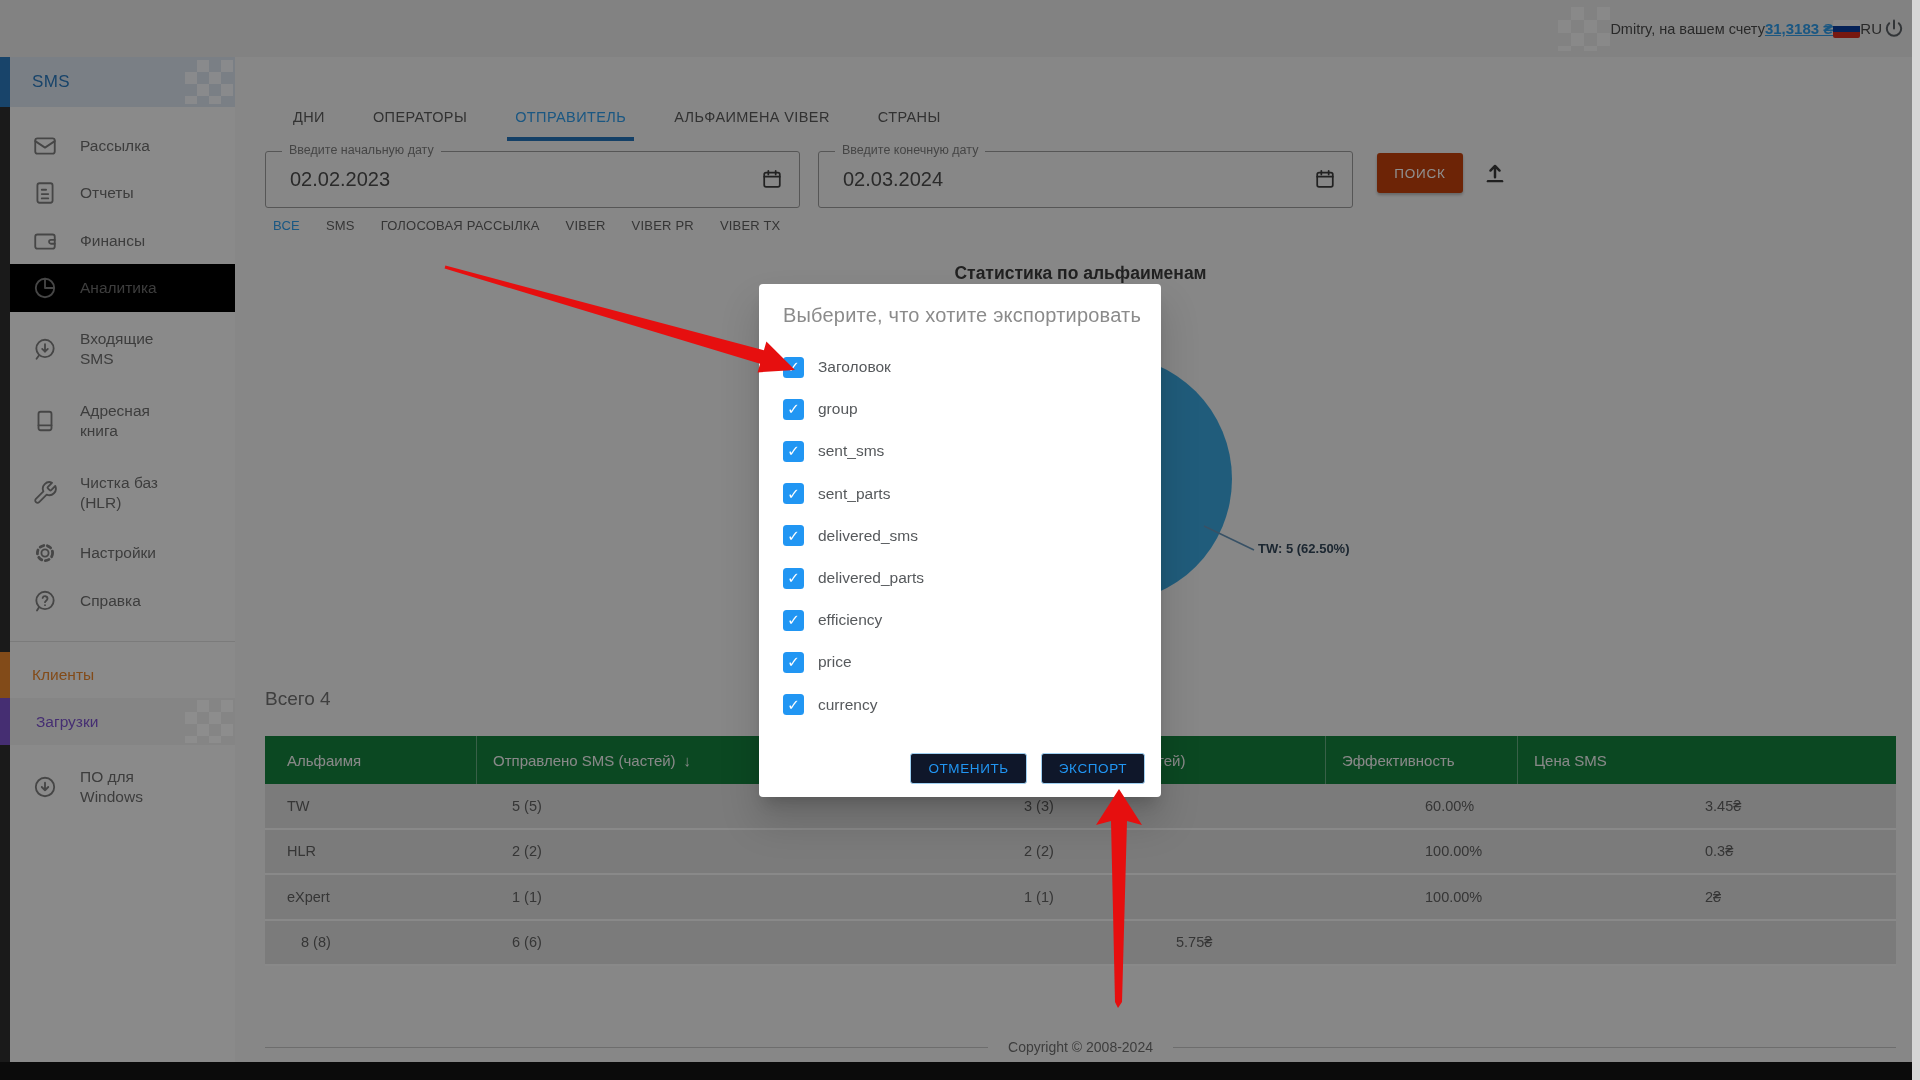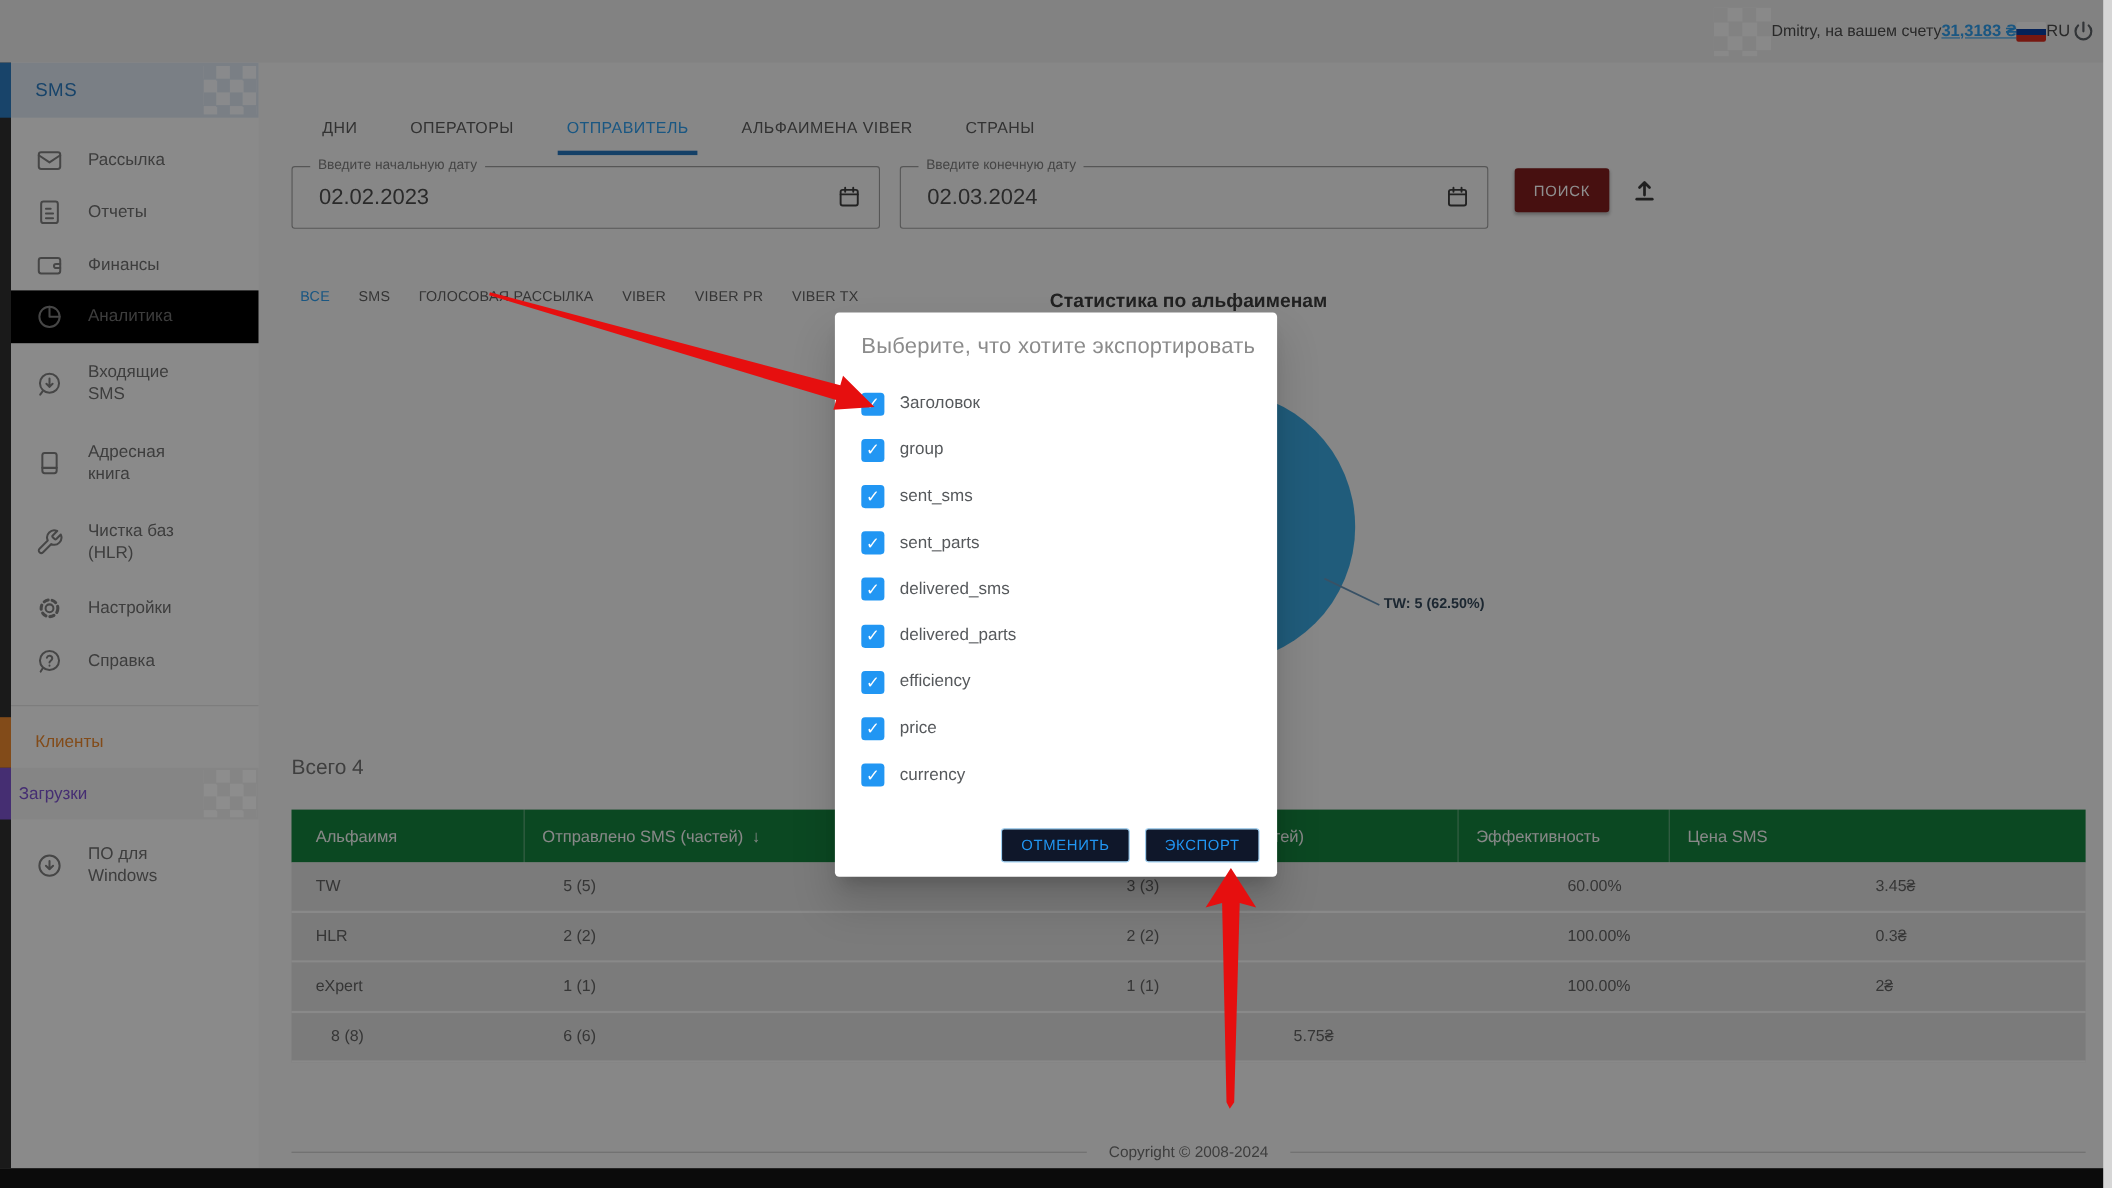--- a/index.html
+++ b/index.html
@@ -32,40 +32,40 @@
   .brand .checker{position:absolute;right:2px;top:3px;width:48px;height:44px;
     background-image:conic-gradient(rgba(255,255,255,.7) 25%,transparent 0 50%,rgba(255,255,255,.7) 0 75%,transparent 0);background-size:24px 24px;}
   .sitem{position:absolute;left:0;width:225px;display:flex;align-items:center;cursor:pointer;}
   .sitem .sicon{position:absolute;left:22px;width:26px;height:26px;color:#7d7d7d;}
   .sitem .slabel{position:absolute;left:70px;width:104px;font-size:15.5px;color:#6d6d6d;line-height:20px;}
   .sitem.active{background:#000000;}
   .sdivider{position:absolute;left:0;top:584px;width:225px;height:1px;background:#dcdcdc;}
   .clients{position:absolute;left:0;top:595px;width:225px;height:46px;line-height:46px;
     padding-left:22px;font-size:15.5px;color:#e8862d;cursor:pointer;}
   .downloads{position:absolute;left:0;top:641px;width:225px;height:47px;line-height:47px;
-    padding-left:7px;font-size:15.5px;color:#7c52cc;background:#ededed;cursor:pointer;}
+    padding-left:26px;font-size:15.5px;color:#7c52cc;background:#ededed;cursor:pointer;}
   .downloads .checker{position:absolute;right:2px;top:2px;width:48px;height:43px;
     background-image:conic-gradient(rgba(255,255,255,.8) 25%,transparent 0 50%,rgba(255,255,255,.8) 0 75%,transparent 0);background-size:24px 24px;}
 
   
   .tabs{position:absolute;left:285px;top:95px;display:flex;gap:32px;align-items:flex-end;height:46px;}
   .tab{font-size:14.5px;color:#5a5a5a;letter-spacing:.4px;padding:0 8px 16px 8px;cursor:pointer;}
   .tab.active{color:#2f9be8;border-bottom:4px solid #2472b8;padding-bottom:12px;}
 
   
   .datefield{position:absolute;top:151px;height:57px;width:535px;border:1.4px solid #9a9a9a;border-radius:3px;}
   .datefield .flabel{position:absolute;top:-9px;left:16px;background:#f1f1f1;padding:0 7px;
     font-size:12.5px;color:#7b7b7b;}
   .datefield .fvalue{position:absolute;left:24px;top:0;line-height:55px;font-size:20px;color:#4b4b4b;}
   .datefield .calicon{position:absolute;right:16px;top:16px;width:22px;height:22px;color:#3e3e3e;cursor:pointer;}
-  .searchbtn{position:absolute;left:1377px;top:153px;width:86px;height:40px;background:#7f1d1d;color:#fff;
+  .searchbtn{position:absolute;left:1377px;top:153px;width:86px;height:40px;background:#c2410c;color:#fff;
     border:none;border-radius:3px;font-size:13.5px;letter-spacing:.8px;cursor:pointer;
     box-shadow:0 2px 3px rgba(0,0,0,.25);font-family:inherit;}
   .uploadicon{position:absolute;left:1482px;top:160px;width:26px;height:26px;color:#3a3a3a;cursor:pointer;}
-  .channels{position:absolute;left:273px;top:218px;display:flex;gap:26px;margin-top:44px;}
+  .channels{position:absolute;left:273px;top:218px;display:flex;gap:26px;}
   .channel{font-size:13px;color:#5f5f5f;letter-spacing:.2px;cursor:pointer;}
   .channel.active{color:#2f9be8;}
 
   
   .chart-title{position:absolute;left:265px;top:263px;width:1631px;text-align:center;
     font-size:17.5px;font-weight:bold;color:#3b3b3b;}
   .pie{position:absolute;left:984px;top:355px;width:248px;height:248px;border-radius:50%;background:#3aa5dc;}
   .callout-line{position:absolute;left:1198px;top:518px;}
   .pie-label{position:absolute;left:1258px;top:541px;font-size:13px;font-weight:bold;color:#324658;}
 

